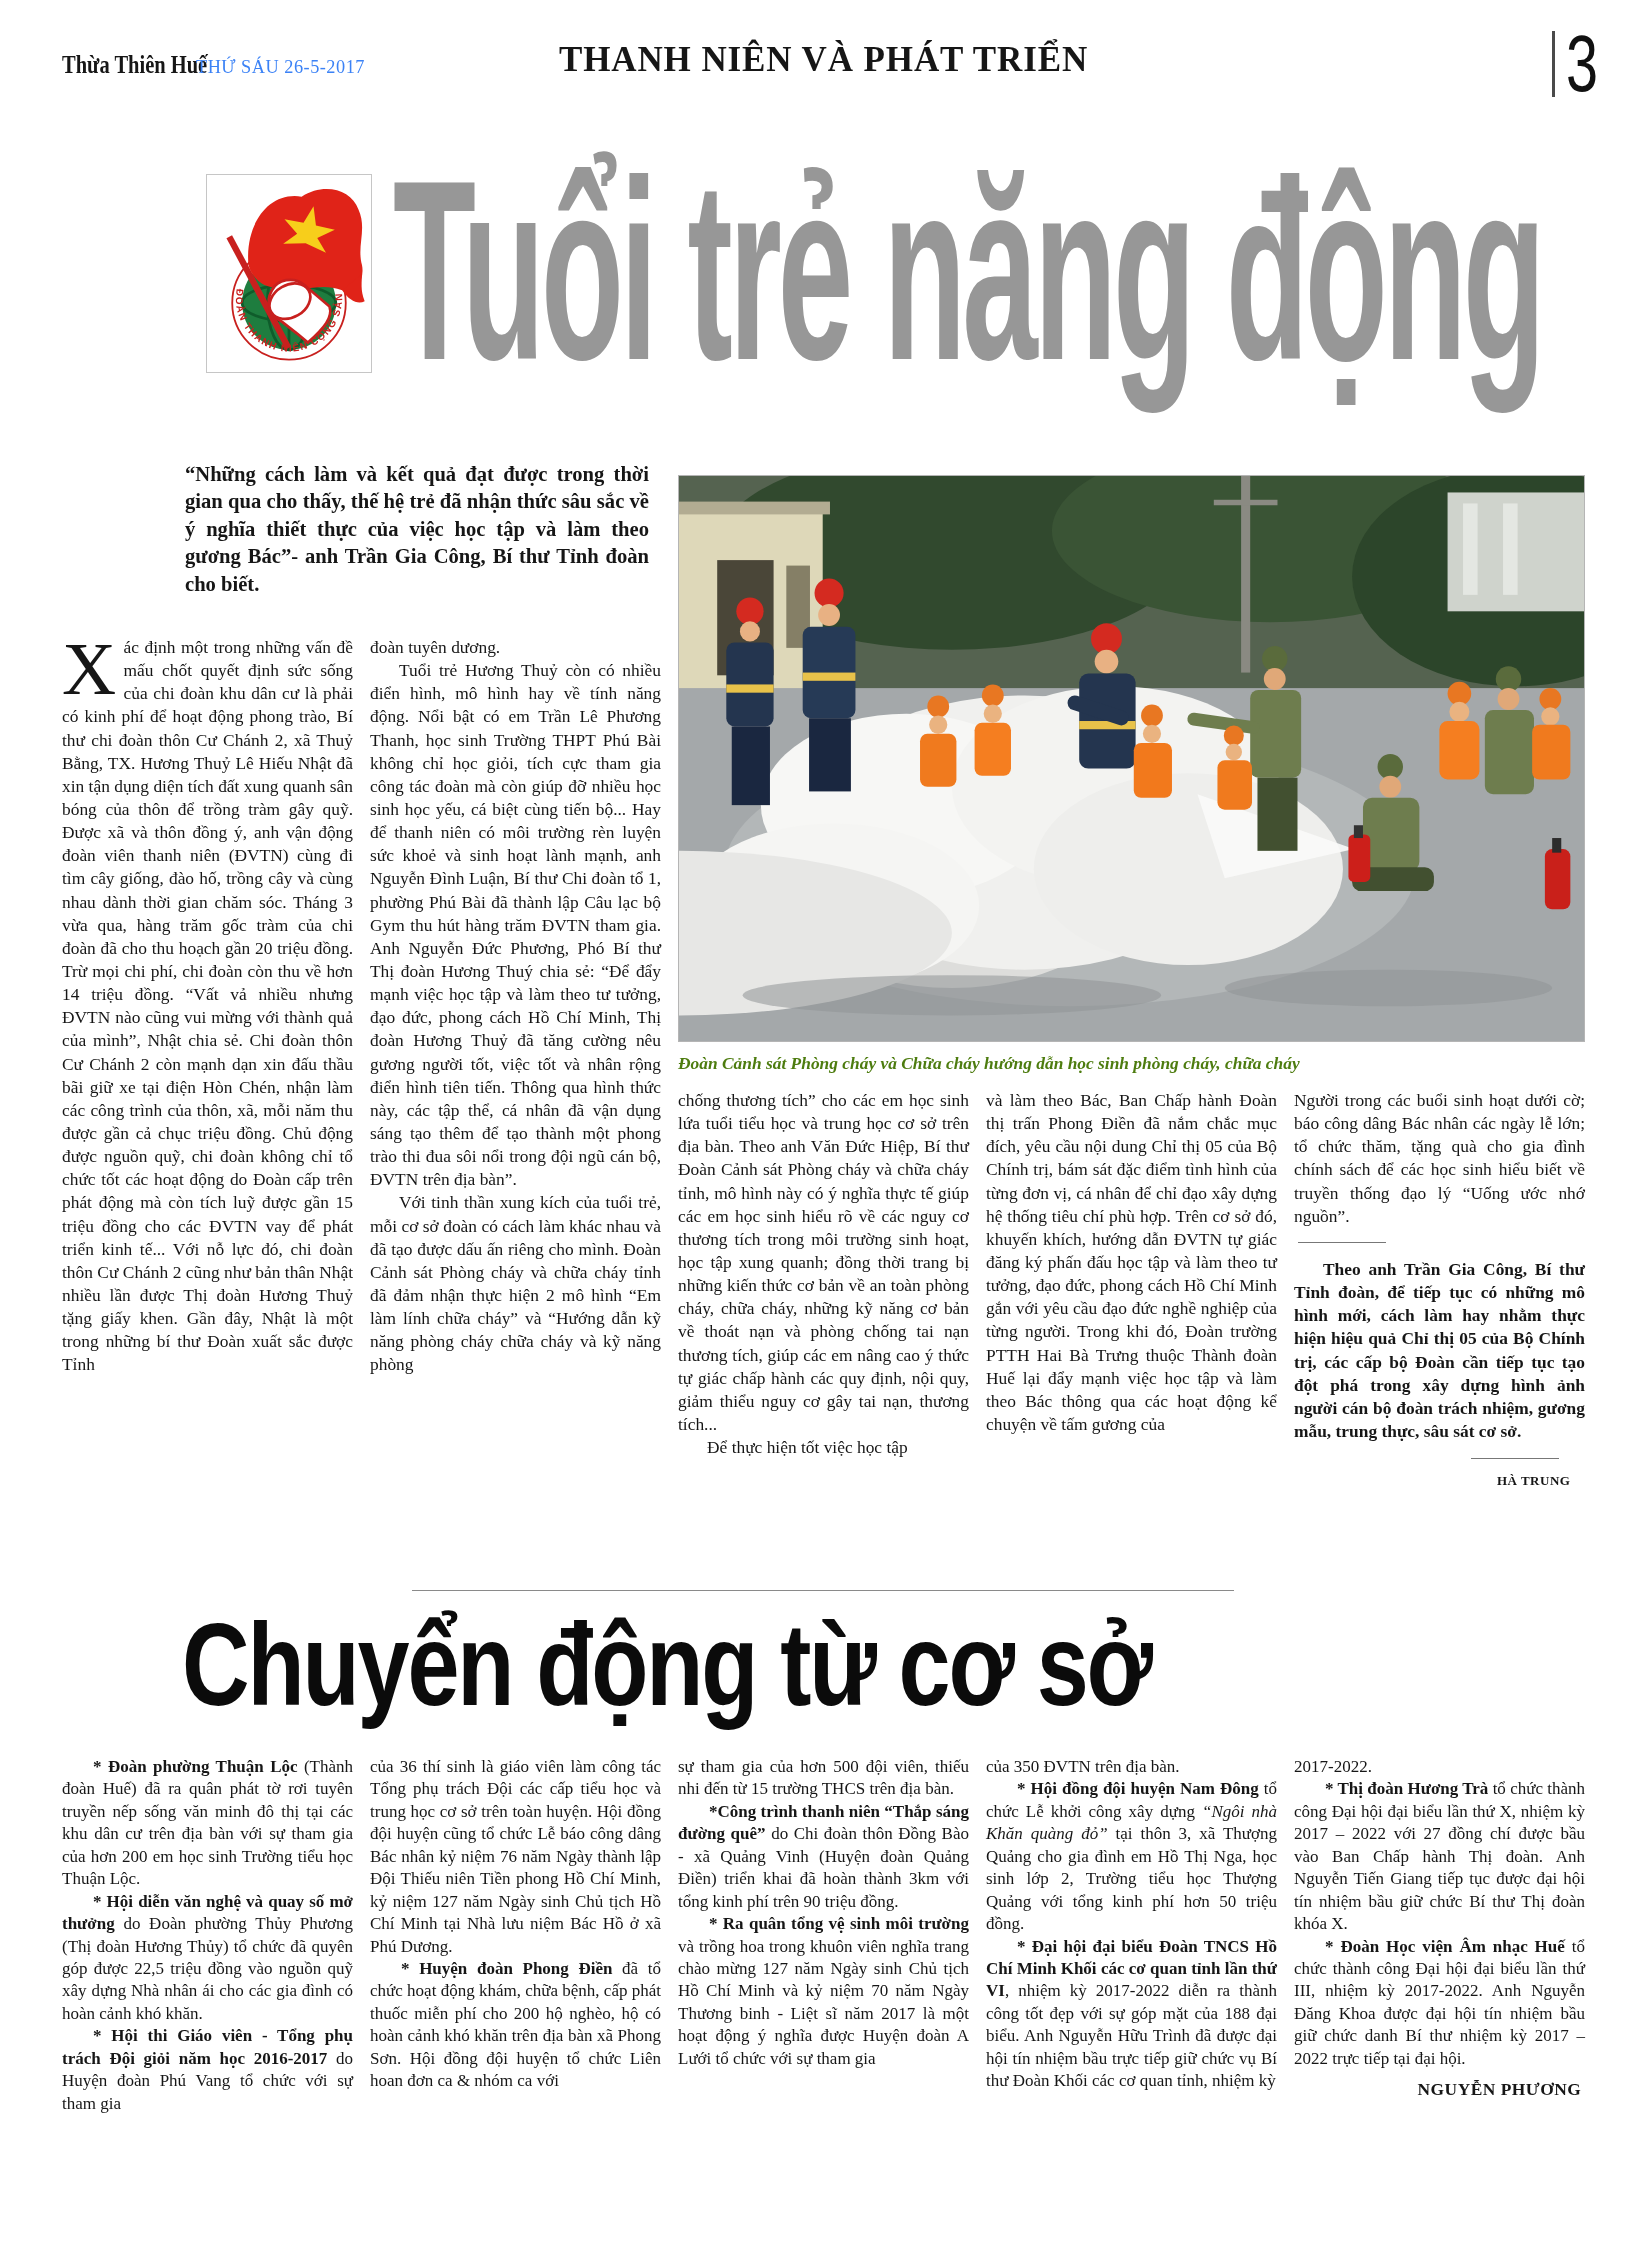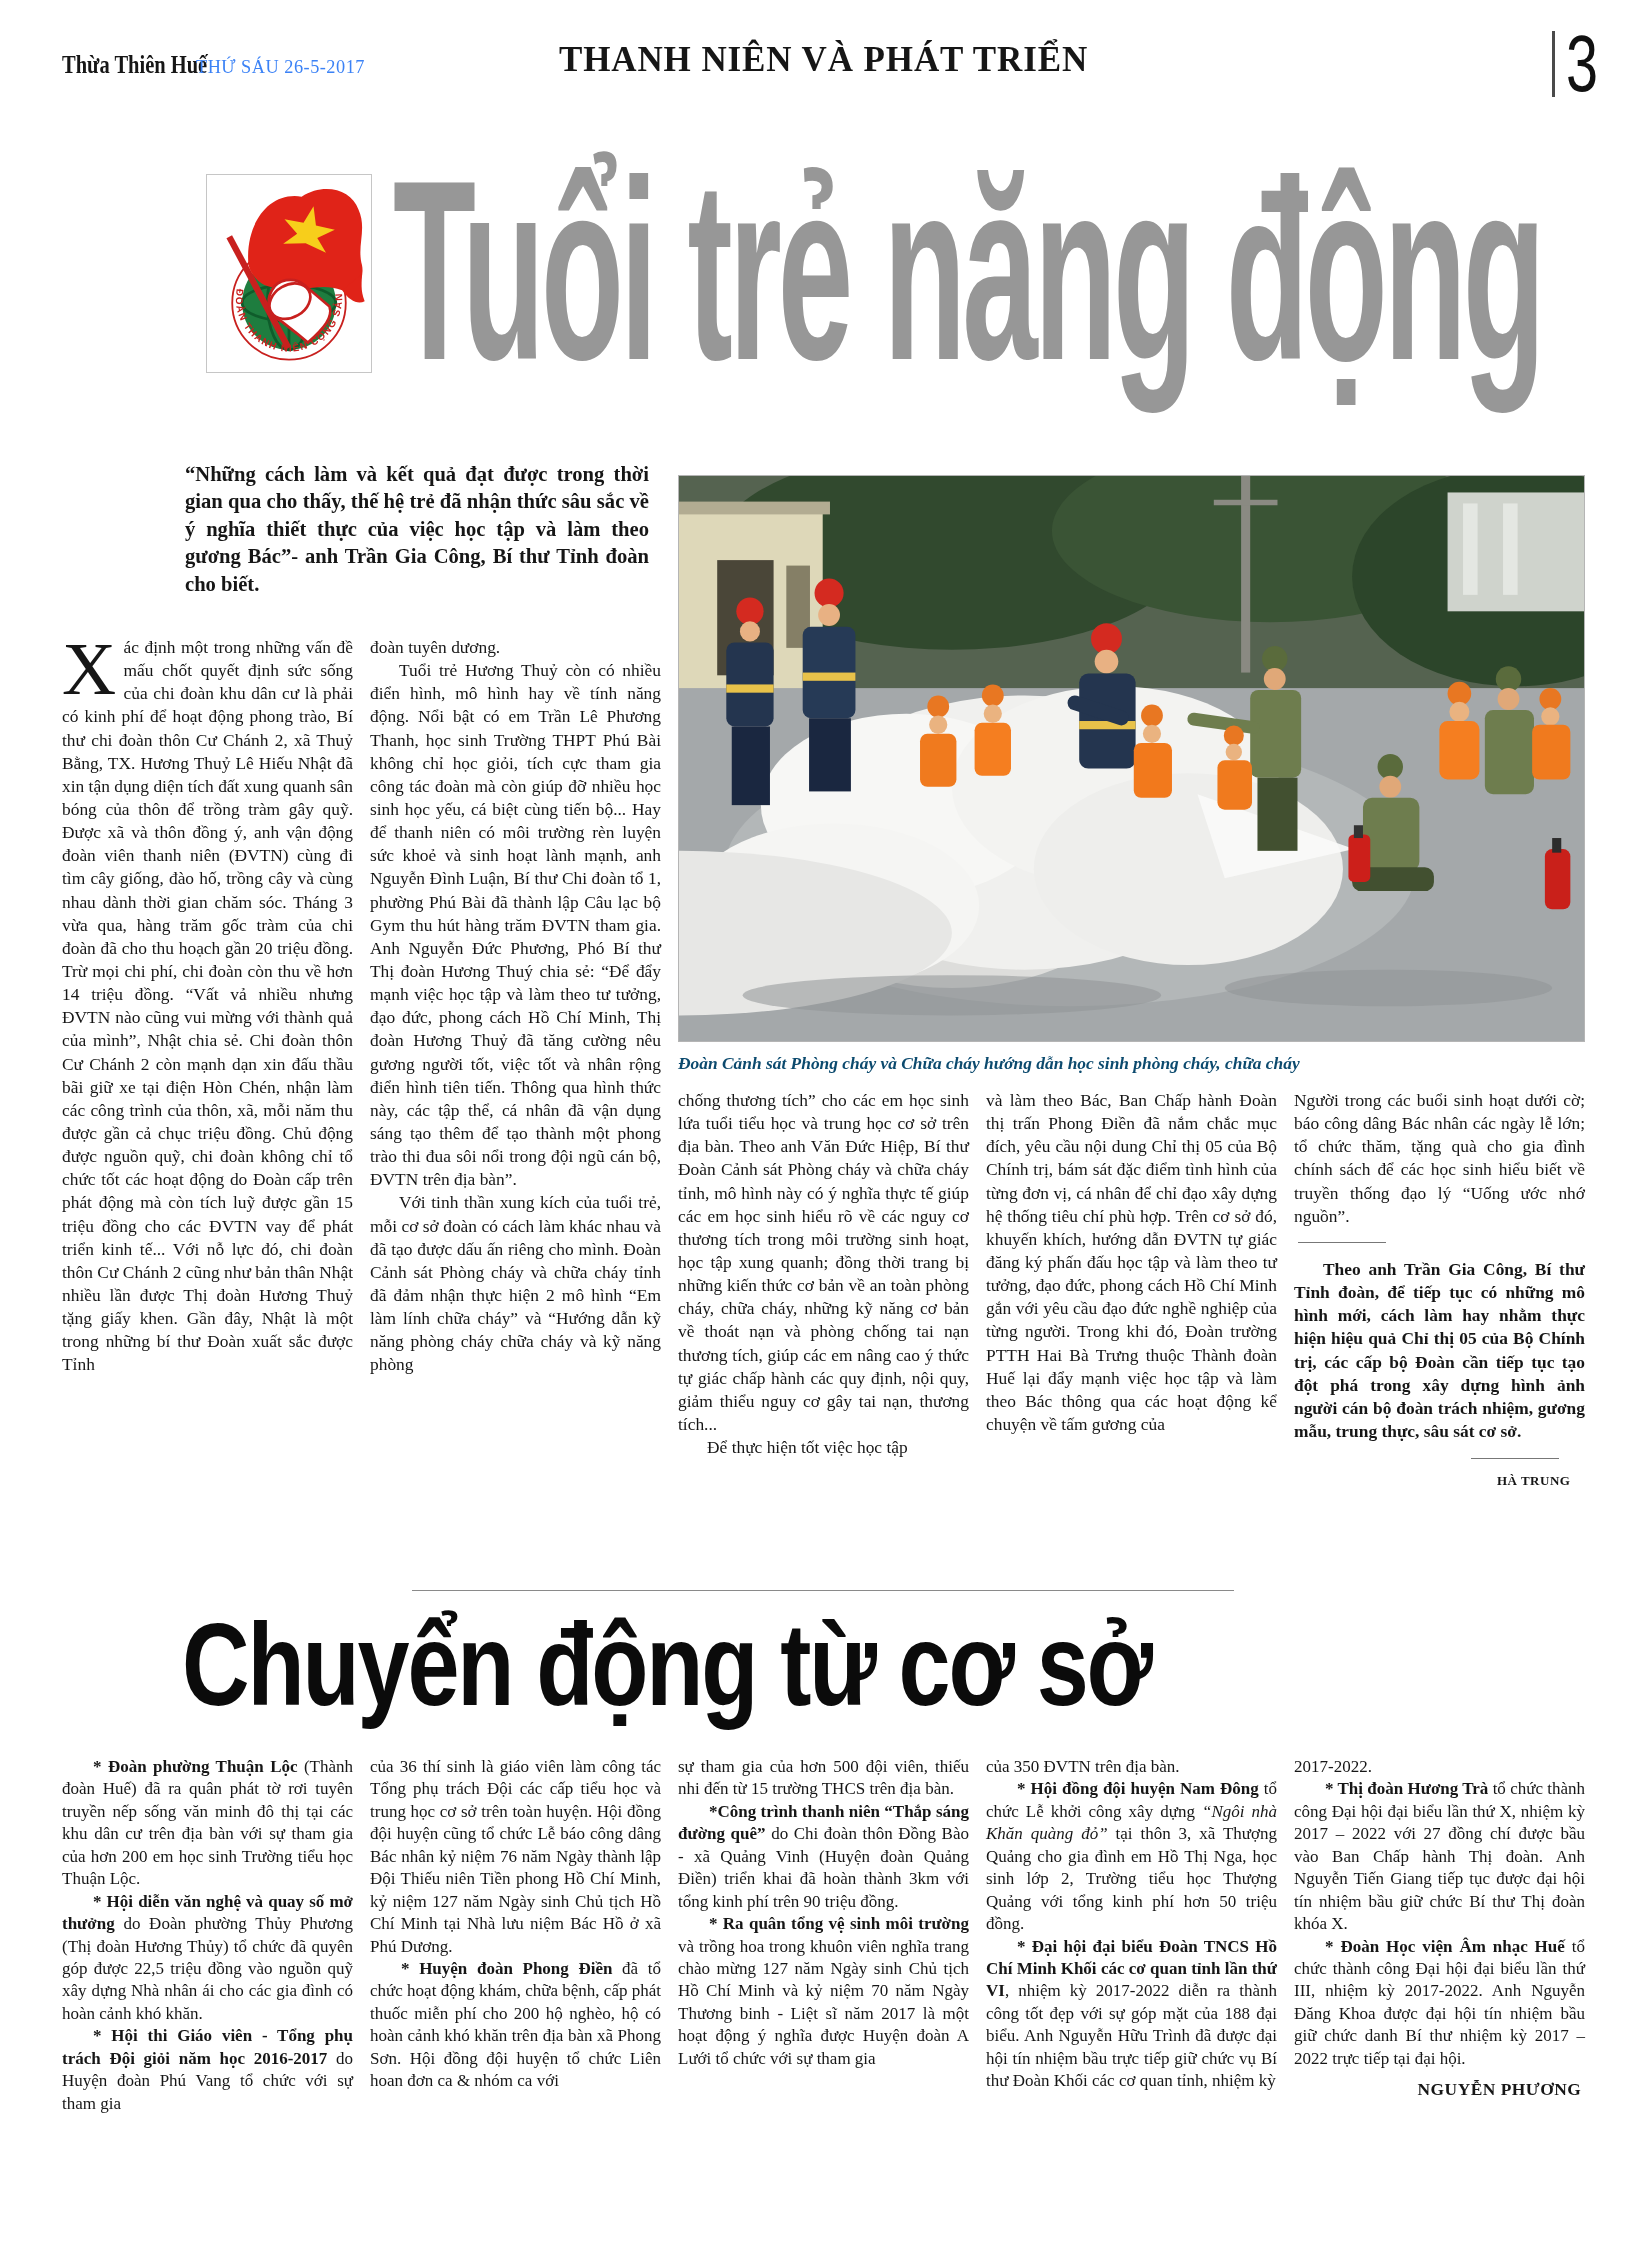--- a/index.html
+++ b/index.html
@@ -26,21 +26,21 @@
   .main-title { position:absolute; left:393px; top:117px; white-space:nowrap;
                 font-family:"Liberation Sans",sans-serif; font-weight:bold;
                 font-size:256px; line-height:306px; letter-spacing:-7.3px; color:#979797;
                 transform:scaleX(.53); transform-origin:left top; }
   .lede { position:absolute; left:185px; top:461px; width:464px;
           font-weight:bold; font-size:20.6px; line-height:1.33; text-align:justify; }
   .photo-frame { position:absolute; left:678px; top:475px; width:907px; height:567px;
                  border:0.9px solid #b5b5b5; overflow:hidden; background:#aeb3b0; }
   .photo-frame svg { display:block; width:100%; height:100%; }
   .caption { position:absolute; left:678px; top:1053px; width:907px;
-             font-style:italic; font-weight:bold; font-size:17.4px; color:#0c4a6e; }
+             font-style:italic; font-weight:bold; font-size:17.4px; color:#4d7c0f; }
 
   .col { position:absolute; width:291px; font-size:17.4px; line-height:1.33; text-align:justify; }
   .col p { margin:0; text-indent:29px; }
   .col p.cont { text-indent:0; }
   .c1 { left:62px;  top:636px; }
   .c2 { left:370px; top:636px; }
   .c3 { left:678px;  top:1089px; }
   .c4 { left:986px; top:1089px; }
   .c5 { left:1294px; top:1089px; }
   .dropcap { float:left; font-size:75px; line-height:57px; padding:3.7px 7.3px 0 0; }

